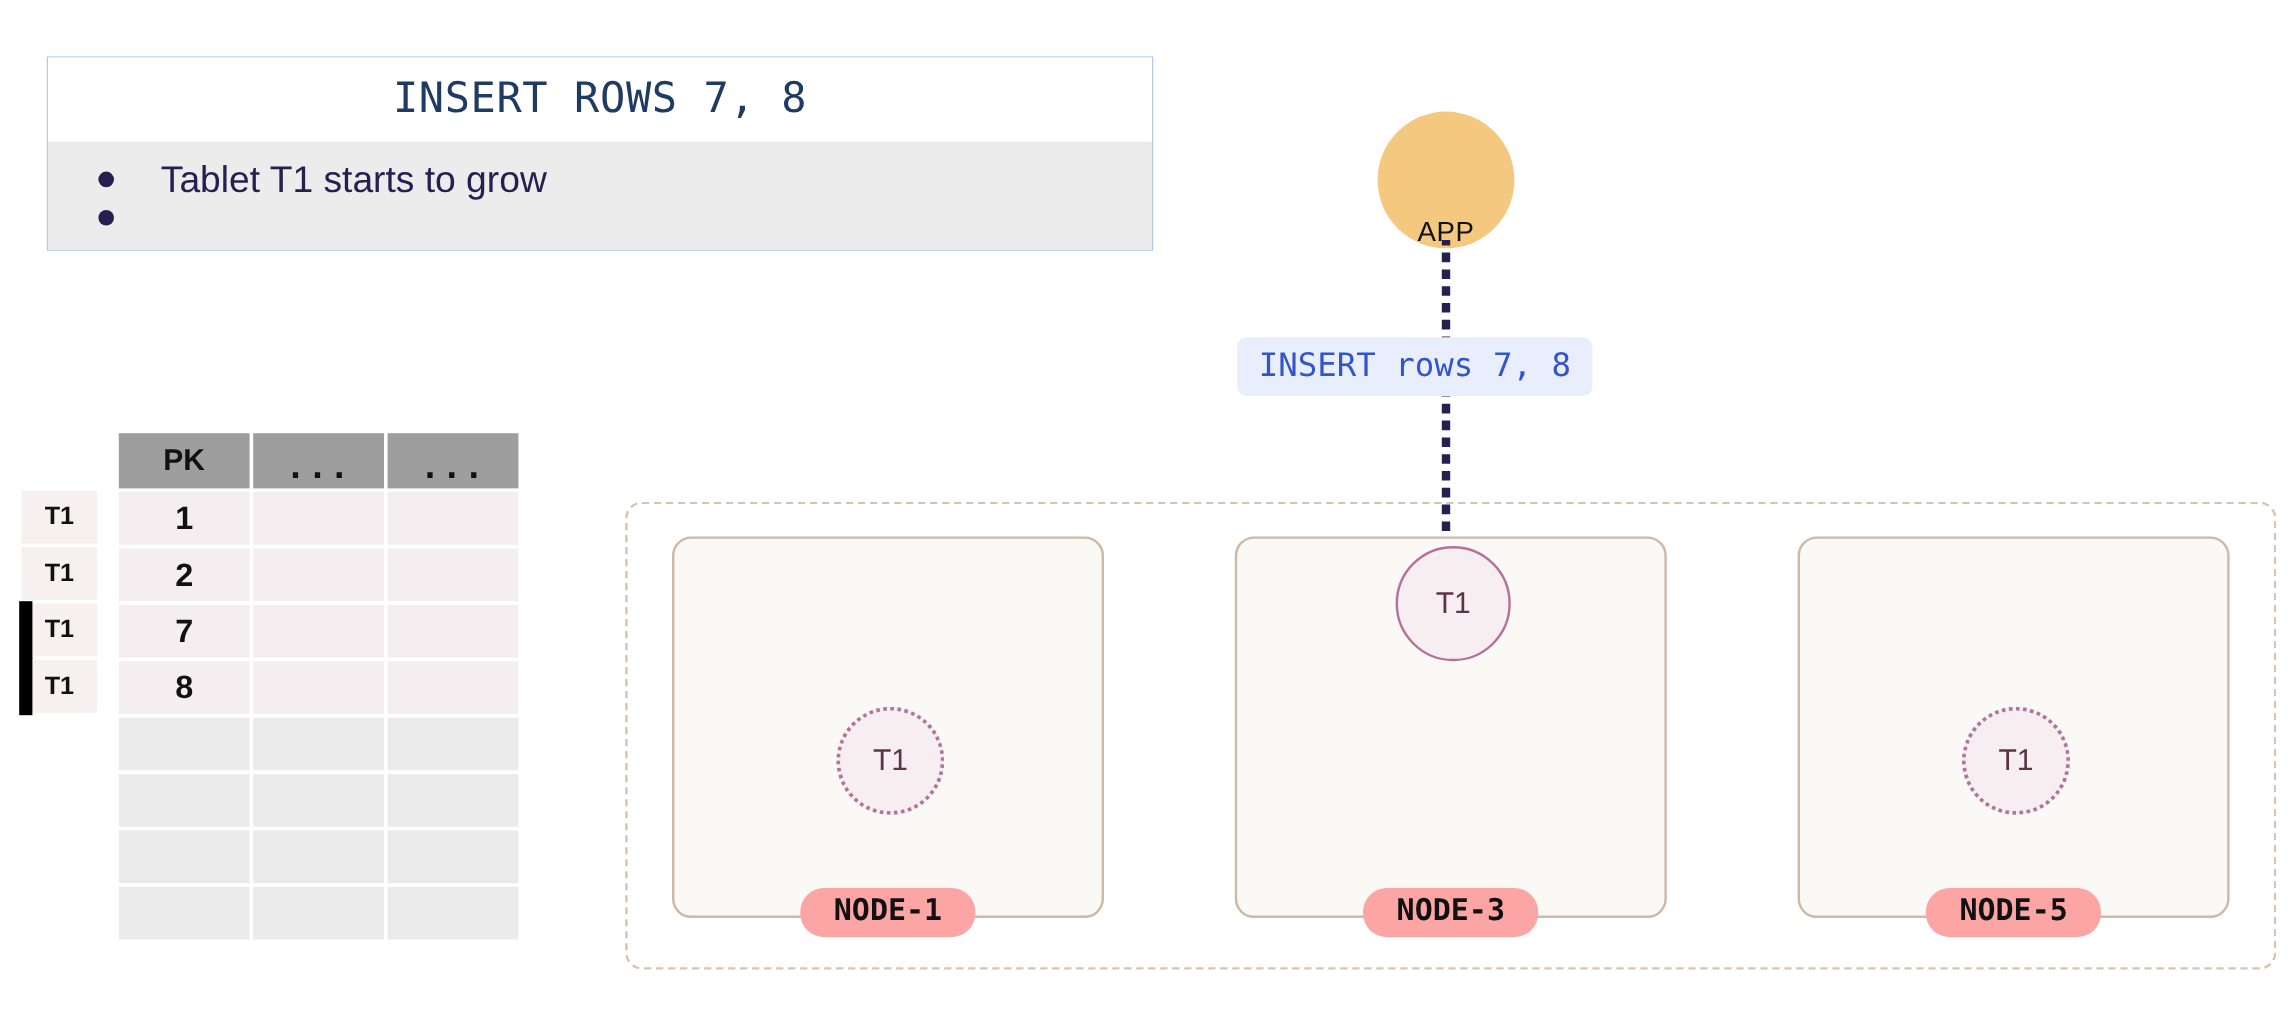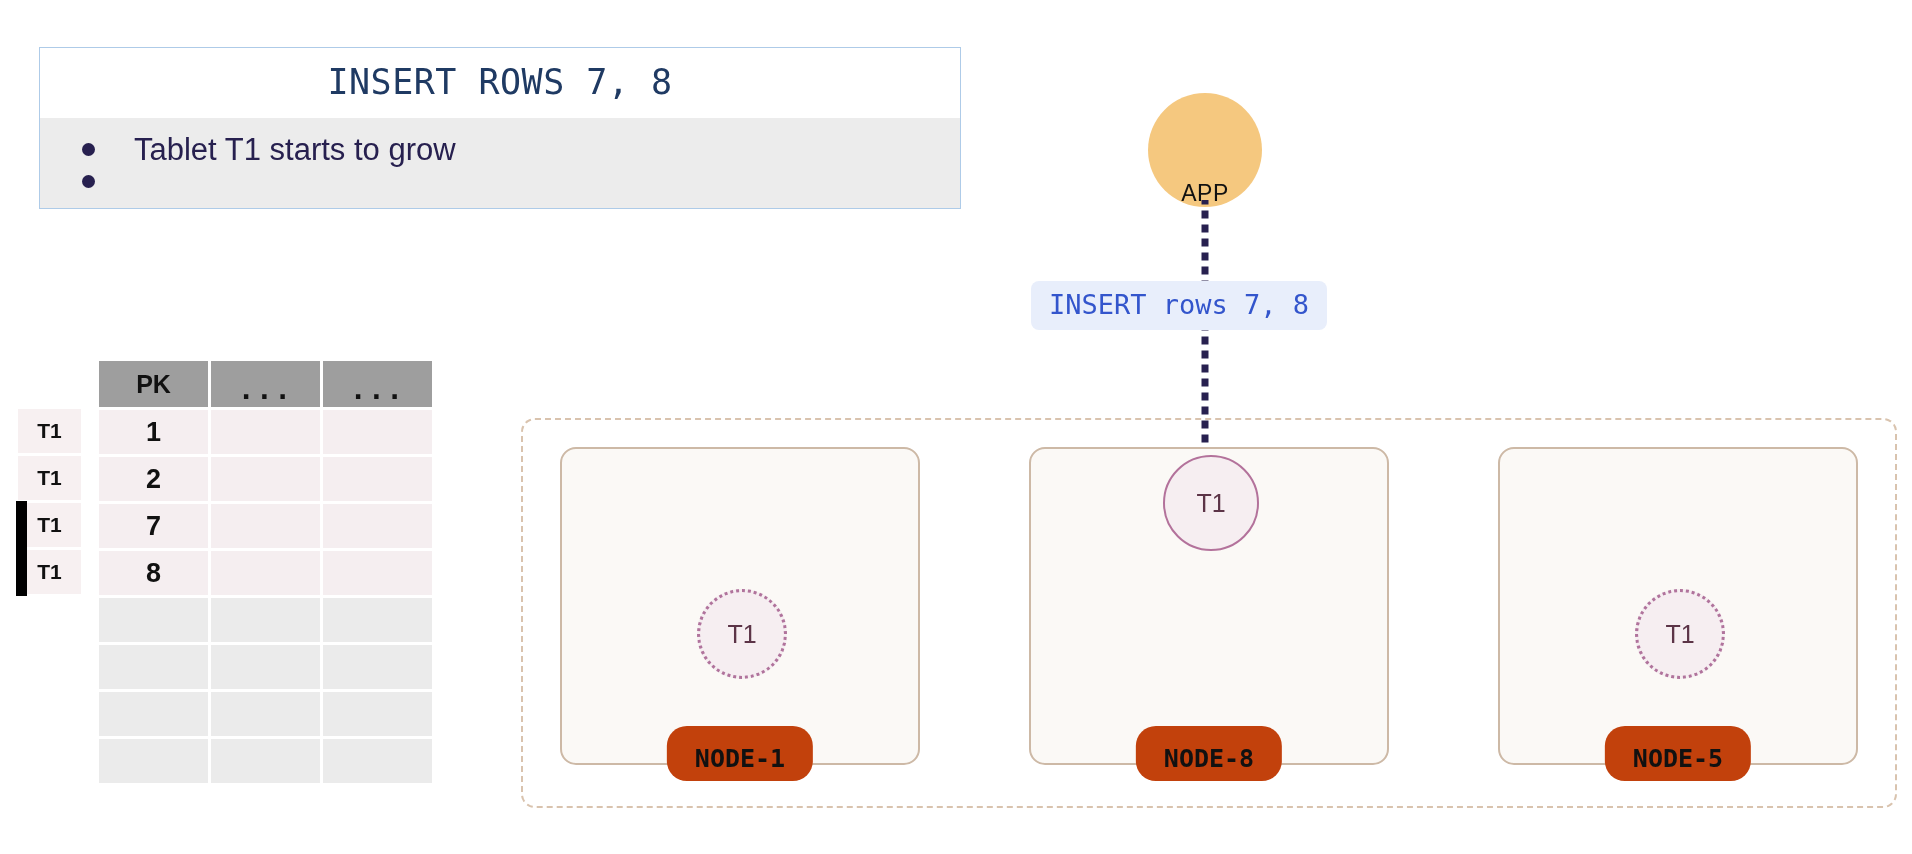--- a/index.html
+++ b/index.html
@@ -223,26 +223,26 @@
     height: 96px;
     left: 132px;
     top: 6px;
   }
 
   .node-label {
     position: absolute;
     bottom: -18px;
     left: 50%;
     transform: translateX(-50%);
-    background: #c2410c;
+    background: #fca5a5;
     color: #111111;
     font-family: "DejaVu Sans Mono", "Liberation Mono", monospace;
     font-size: 25px;
     font-weight: bold;
-    padding: 18px 28px 8px 28px;
+    padding: 4px 28px 8px 28px;
     border-radius: 20px;
     white-space: pre;
   }
 </style>
 </head>
 <body>
 
 <div id="callout">
   <div id="callout-title">INSERT ROWS 7, 8</div>
   <div id="callout-body">
@@ -334,21 +334,21 @@
     <div class="tablet follower">
       <span>T1</span>
     </div>
     <div class="node-label">NODE-1</div>
   </div>
 
   <div class="node-box" id="node-box-2">
     <div class="tablet leader">
       <span>T1</span>
     </div>
-    <div class="node-label">NODE-8</div>
+    <div class="node-label">NODE-3</div>
   </div>
 
   <div class="node-box" id="node-box-3">
     <div class="tablet follower">
       <span>T1</span>
     </div>
     <div class="node-label">NODE-5</div>
   </div>
 
 </div>

